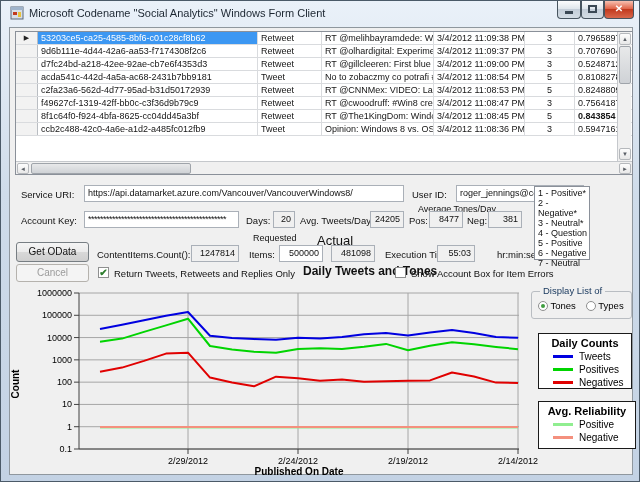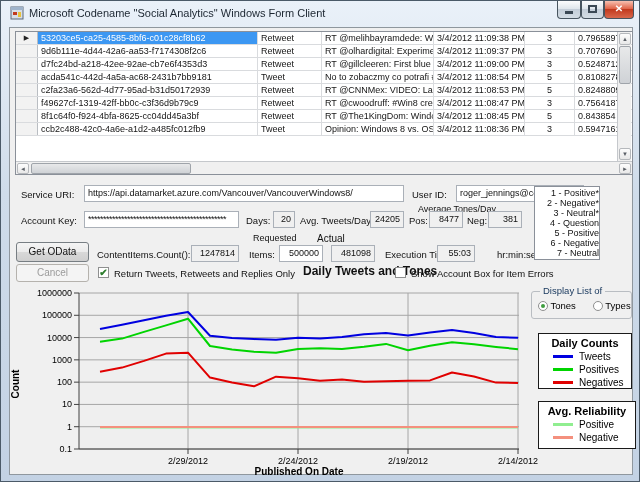--- a/index.html
+++ b/index.html
@@ -48,22 +48,22 @@
   #chart { position:absolute; left:0px; top:283px; width:640px; height:191px; }
   
   .gbx { position:absolute; border:1px solid #b9bdc2; border-radius:3px; }
   .gbx-title { position:absolute; top:-7px; left:8px; background:#f0f0f0; padding:0 3px; font-size:9.5px; color:#16365c; }
   .radio { width:10px; height:10px; border:1px solid #8e8f8f; border-radius:50%; background:#fff; display:inline-block; position:relative; vertical-align:-2px;}
   .radio.on:after { content:""; position:absolute; left:2px; top:2px; width:4px; height:4px; border-radius:50%; background:#3f9e3f; }
   .legend { position:absolute; background:#fff; border:1px solid #1a1a1a; }
   .legend .lt { text-align:center; font-size:11px; font-weight:bold; margin-top:3px; }
   .litem { font-size:10px; margin:2px 0 0 14px; display:flex; align-items:center; white-space:nowrap;}
   .lswatch { display:inline-block; width:20px; height:3px; margin-right:6px; }
-  #tonelist { position:absolute; left:533px; top:185px; width:66px; height:74px; background:#fff; border:1px solid #8a9099;
-              font-size:9px; line-height:10px; padding:1px 0 0 3px; color:#111;text-align:right; }
+  #tonelist { position:absolute; left:533px; top:185px; width:56px; height:74px; background:#fff; border:1px solid #8a9099;
+              font-size:9px; line-height:10px; padding:1px 0 0 3px; color:#111; }
   .bold { font-weight:bold; }
 </style>
 </head>
 <body>
 
 <div id="stage">
 
   <div id="titlebar">
     <svg id="title-icon" viewBox="0 0 14 14">
       <rect x="1" y="1" width="12" height="12" fill="#d8dee6" stroke="#5a697a"></rect>
@@ -135,21 +135,21 @@
           <div class="gc" style="width: 50px; text-align: center;">3</div>
           <div class="gc" style="width: 43px;">0.7564187</div>
         </div>
         <div class="grow">
           <div class="gc rowhdr" style="width: 22px; font-size: 7px;"></div>
           <div class="gc" style="width: 220px;">8f1c64f0-f924-4bfa-8625-cc04dd45a3bf</div>
           <div class="gc" style="width: 64px;">Retweet</div>
           <div class="gc" style="width: 112px;">RT @The1KingDom: Windows 8 is interesting and s...</div>
           <div class="gc" style="width: 91px;">3/4/2012 11:08:45 PM</div>
           <div class="gc" style="width: 50px; text-align: center;">5</div>
-          <div class="gc" style="width: 43px;">0.843854</div>
+          <div class="gc" style="width: 43px; font-weight: bold;">0.843854</div>
         </div>
         <div class="grow">
           <div class="gc rowhdr" style="width: 22px; font-size: 7px;"></div>
           <div class="gc" style="width: 220px;">ccb2c488-42c0-4a6e-a1d2-a485fc012fb9</div>
           <div class="gc" style="width: 64px;">Tweet</div>
           <div class="gc" style="width: 112px;">Opinion: Windows 8 vs. OS X Mountain Lion -- why ...</div>
           <div class="gc" style="width: 91px;">3/4/2012 11:08:36 PM</div>
           <div class="gc" style="width: 50px; text-align: center;">3</div>
           <div class="gc" style="width: 43px;">0.5947161</div>
         </div>
@@ -180,21 +180,21 @@
   <div class="lbl" style="left:245px;top:214px;">Days:</div>
   <div class="tb ro" style="left:272px;top:210px;width:22px;">20</div>
   <div class="lbl" style="left:299px;top:214px;">Avg. Tweets/Day:</div>
   <div class="tb ro" style="left:369px;top:210px;width:34px;">24205</div>
   <div class="lbl" style="left:408px;top:214px;">Pos:</div>
   <div class="tb ro" style="left:428px;top:210px;width:34px;">8477</div>
   <div class="lbl" style="left:466px;top:214px;">Neg:</div>
   <div class="tb ro" style="left:487px;top:210px;width:34px;">381</div>
 
   <div class="lbl" style="left:252px;top:232px;font-size:9px;">Requested</div>
-  <div class="lbl" style="left:316px;top:232px;font-size:10px;">Actual</div>
+  <div class="lbl" style="left:316px;top:232px;font-size:13px;">Actual</div>
 
   <div class="btn" style="left:15px;top:241px;width:73px;height:20px;line-height:18px;">Get OData</div>
   <div class="lbl" style="left:96px;top:248px;">ContentItems.Count():</div>
   <div class="tb ro" style="left:190px;top:244px;width:48px;">1247814</div>
   <div class="lbl" style="left:248px;top:248px;">Items:</div>
   <div class="tb" style="left:278px;top:244px;width:44px;text-align:right;">500000</div>
   <div class="tb ro" style="left:330px;top:244px;width:44px;">481098</div>
   <div class="lbl" style="left:384px;top:248px;">Execution Time:</div>
   <div class="tb ro" style="left:436px;top:244px;width:38px;">55:03</div>
   <div class="lbl" style="left:496px;top:248px;">hr:min:sec</div>
@@ -260,21 +260,21 @@
         <polyline points="99,57.7 121,54.6 143,47.9 165,41.4 187,34.7 209,62.0 231,65.6 253,67.8 275,68.7 297,64.9 319,64.3 341,64.9 363,62.7 385,59.9 407,66.2 429,61.7 451,58.2 473,60.3 495,62.9 517,65.2" fill="none" stroke="#00d400" stroke-width="2" stroke-linejoin="round"></polyline>
         <polyline points="99,87.8 121,83.6 143,76.9 165,69.6 187,68.7 209,93.6 231,98.6 253,102.3 275,92.7 297,94.2 319,96.8 341,95.6 363,97.7 385,97.2 407,96.8 429,96.4 451,88.5 473,92.5 495,98.6 517,98.9" fill="none" stroke="#e00000" stroke-width="2" stroke-linejoin="round"></polyline>
         <polyline points="99,143.4 121,143.4 143,143.4 165,143.4 187,143.4 209,143.4 231,143.4 253,143.4 275,143.4 297,143.4 319,143.4 341,143.4 363,143.4 385,143.4 407,143.4 429,143.4 451,143.4 473,143.4 495,143.4 517,143.4" fill="none" stroke="#90ee90" stroke-width="2" stroke-linejoin="round"></polyline>
         <polyline points="99,143.1 121,143.1 143,143.1 165,143.1 187,143.1 209,143.1 231,143.1 253,143.1 275,143.1 297,143.1 319,143.1 341,143.1 363,143.1 385,143.1 407,143.1 429,143.1 451,143.1 473,143.1 495,143.1 517,143.1" fill="none" stroke="#f4907e" stroke-width="2" stroke-linejoin="round"></polyline>
         <text x="18" y="100" font-size="10" font-weight="bold" fill="#000" text-anchor="middle" transform="rotate(-90 18 100)">Count</text>
         <text x="298" y="191" font-size="10" font-weight="bold" fill="#000" text-anchor="middle">Published On Date</text>
       </svg></div>
 
   <div class="gbx" style="left:530px;top:290px;width:101px;height:28px;">
     <div class="gbx-title">Display List of</div>
-    <div id="radio-row" style="position:absolute;left:6px;top:8px;font-size:9.5px;white-space:nowrap;"><span style="margin-right: 17px;"><span class="radio on"></span><span> Tones</span></span><span style="margin-right: 10px;"><span class="radio"></span><span> Types</span></span></div>
+    <div id="radio-row" style="position:absolute;left:6px;top:8px;font-size:9.5px;white-space:nowrap;"><span style="margin-right: 10px;"><span class="radio on"></span><span> Tones</span></span><span style="margin-right: 10px;"><span class="radio"></span><span> Types</span></span></div>
   </div>
 
   <div class="legend" style="left:537px;top:332px;width:94px;height:56px;">
     <div class="lt">Daily Counts</div>
     <div id="legend-daily-items">
         <div class="litem">
           <span class="lswatch" style="background: rgb(0, 0, 224);"></span>
           <span>Tweets</span>
         </div>
         <div class="litem">

